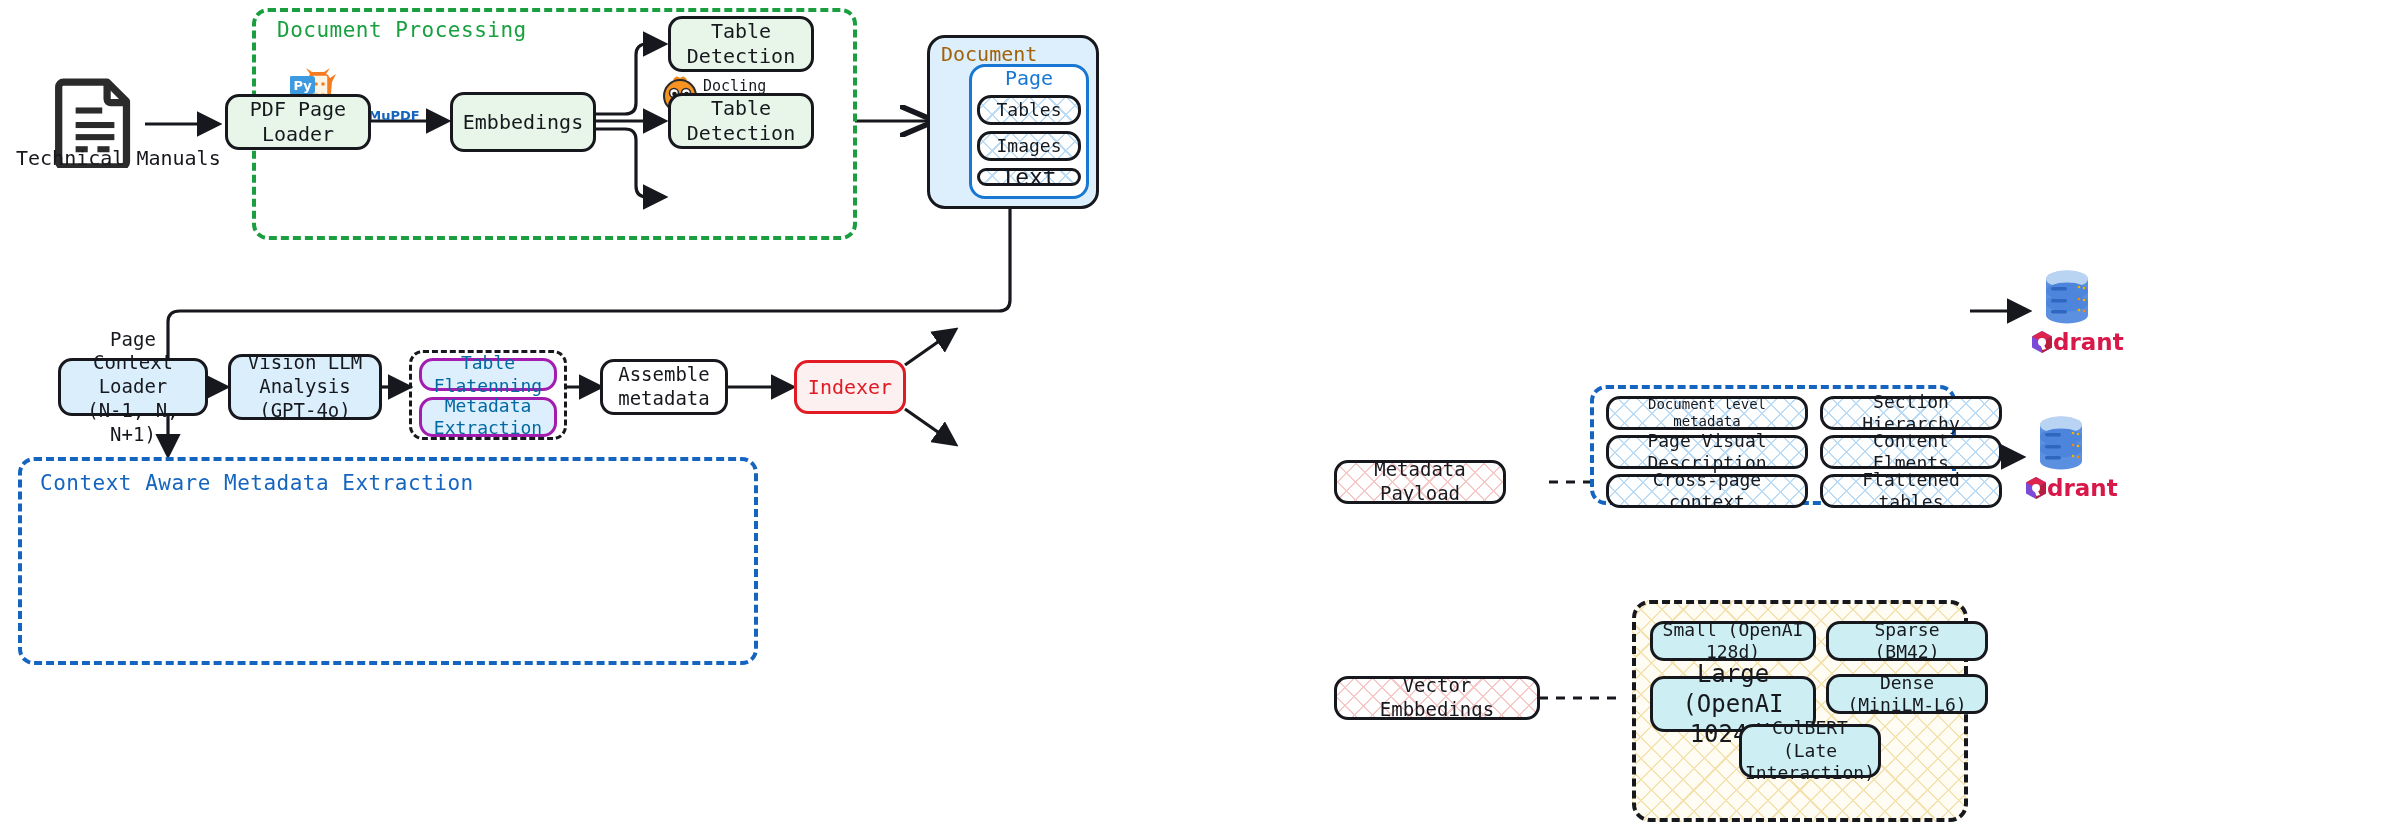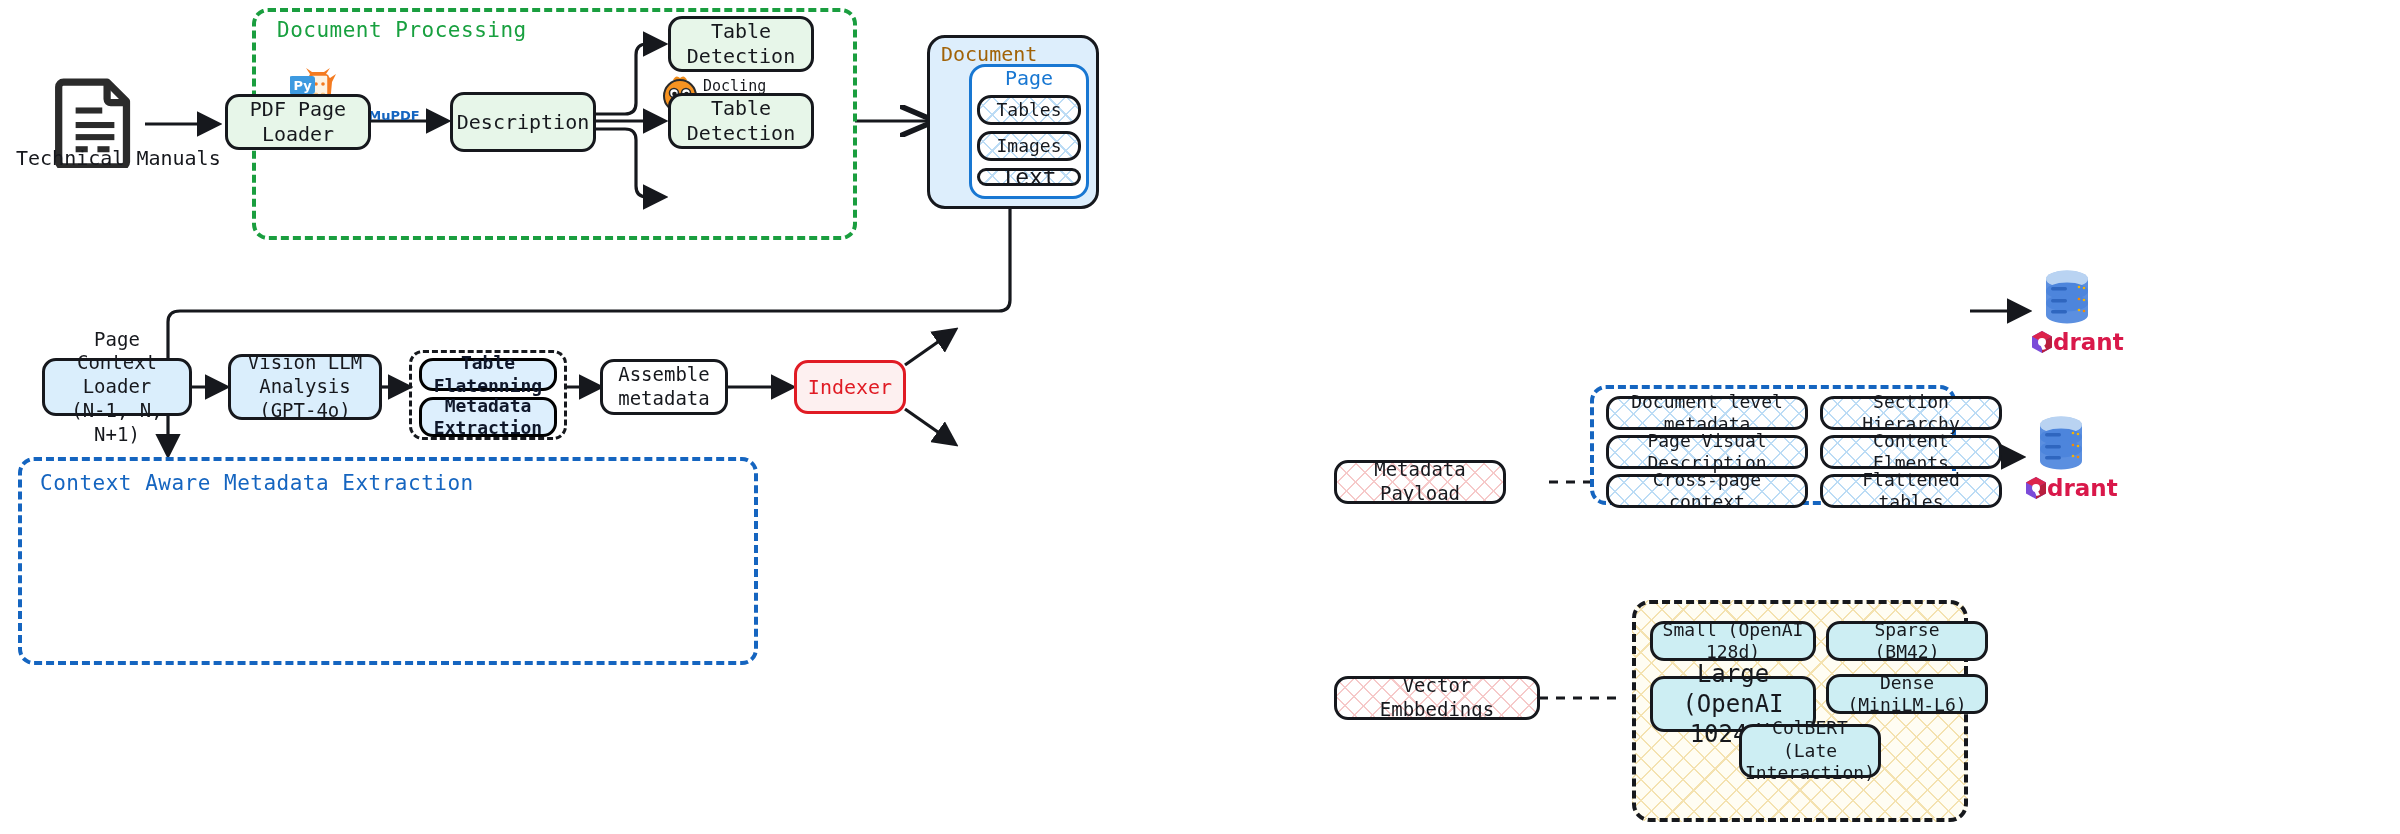--- a/index.html
+++ b/index.html
@@ -17,21 +17,21 @@
 
   
   .node{position:absolute;box-sizing:border-box;display:flex;align-items:center;
         justify-content:center;text-align:center;border:3px solid #16181d;border-radius:14px;
         font-size:20px;line-height:1.25;color:#16181d;white-space:pre-line;padding:2px 8px;}
   .n-green{background:#e7f6e9;}
   .n-white{background:#ffffff;}
   .n-bluefill{background:#daeefc;}
   .n-cyan{background:#cdeef3;}
   .n-indexer{background:#fdf0f0;border-color:#e01b24;color:#e01b24;}
-  .n-bluebox{background:#ddeffd;border:3px solid #000000;color:#0f172a;font-weight:bold;}
+  .n-bluebox{background:#ddeffd;border:3px solid #a21caf;color:#0369a1;}
 
   
   .hatch-blue{
     background-color:#ffffff;
     background-image:
       repeating-linear-gradient(45deg,  #bcdcf5 0 1.5px, transparent 1.5px 13px),
       repeating-linear-gradient(-45deg, #bcdcf5 0 1.5px, transparent 1.5px 13px);
   }
   .hatch-pink{
     background-color:#ffffff;
@@ -166,61 +166,61 @@
       <circle cx="15.5" cy="22" r="2.3" fill="#1a1a1a"></circle>
       <circle cx="27.5" cy="22" r="2.3" fill="#1a1a1a"></circle>
       <path d="M16,31 h10 l-5,5 z" fill="#f0b429" stroke="#2b2b2b" stroke-width="1.4"></path>
       <rect x="17" y="30" width="9" height="13" rx="1" fill="#fbfbfb" stroke="#2b2b2b" stroke-width="1.4"></rect>
       <line x1="19" y1="34" x2="24" y2="34" stroke="#9a9a9a" stroke-width="1"></line>
       <line x1="19" y1="37" x2="24" y2="37" stroke="#9a9a9a" stroke-width="1"></line>
     </svg>
   </div>
   <div class="smallcap-dark" style="left:703px;top:77px;">Docling</div>
 
-  <div class="node n-green" style="left:450px;top:92px;width:146px;height:60px;">Description</div>
+  <div class="node n-green" style="left:450px;top:92px;width:146px;height:60px;">Embbedings</div>
 
   <div class="node n-green" style="left:668px;top:16px;width:146px;height:56px;">Table Detection</div>
 
   <div class="node n-green" style="left:668px;top:93px;width:146px;height:56px;">Table Detection</div>
 
 
   <div class="doc-outer" style="left:927px;top:35px;width:172px;height:174px;"></div>
   <div class="doc-label" style="left:941px;top:42px;">Document</div>
   <div class="page-inner" style="left:969px;top:64px;width:120px;height:135px;"></div>
   <div class="page-label" style="left:969px;top:66px;width:120px;">Page</div>
 
   <div class="node hatch-blue" style="left:977px;top:95px;width:104px;height:30px;font-size:18px;">Tables</div>
   <div class="node hatch-blue" style="left:977px;top:131px;width:104px;height:30px;font-size:18px;">Images</div>
   <div class="node hatch-blue" style="left:977px;top:168px;width:104px;height:18px;font-size:23px;">Text</div>
 
   <div class="group group-blue" style="left:18px;top:457px;width:740px;height:208px;"></div>
   <div class="group-title title-blue" style="left:40px;top:471px;">Context Aware Metadata Extraction</div>
 
-  <div class="node n-bluefill" style="left:42px;top:358px;width:150px;height:58px;font-size:19px;">Page Context Loader
+  <div class="node n-bluefill" style="left:58px;top:358px;width:150px;height:58px;font-size:19px;">Page Context Loader
 (N-1, N, N+1)</div>
   <div class="node n-bluefill" style="left:228px;top:354px;width:154px;height:66px;font-size:19px;">Vision LLM
 Analysis
 (GPT-4o)</div>
 
   <div class="subgroup-dashed" style="left:409px;top:350px;width:158px;height:90px;"></div>
   <div class="node n-bluebox" style="left:419px;top:358px;width:138px;height:33px;font-size:18px;">Table Flatenning</div>
   <div class="node n-bluebox" style="left:419px;top:397px;width:138px;height:40px;font-size:18px;">Metadata
 Extraction</div>
 
   <div class="node n-white" style="left:600px;top:359px;width:128px;height:56px;font-size:19px;">Assemble
 metadata</div>
 
   <div class="node n-indexer" style="left:794px;top:360px;width:112px;height:54px;">Indexer</div>
 
   <div class="node hatch-pink" style="left:1334px;top:460px;width:172px;height:44px;font-size:19px;">Metadata Payload</div>
   <div class="node hatch-pink" style="left:1334px;top:676px;width:206px;height:44px;font-size:19px;">Vector Embbedings</div>
 
   <div class="group group-blue" style="left:1590px;top:385px;width:366px;height:120px;"></div>
 
-  <div class="node hatch-blue" style="left:1606px;top:396px;width:202px;height:34px;font-size:18px;">Document level metadata</div>
+  <div class="node hatch-blue" style="left:1606px;top:396px;width:202px;height:34px;font-size:14px;">Document level metadata</div>
   <div class="node hatch-blue" style="left:1606px;top:435px;width:202px;height:34px;font-size:18px;">Page Visual Description</div>
   <div class="node hatch-blue" style="left:1606px;top:474px;width:202px;height:34px;font-size:18px;">Cross-page context</div>
 
   <div class="node hatch-blue" style="left:1820px;top:396px;width:182px;height:34px;font-size:18px;">Section Hierarchy</div>
   <div class="node hatch-blue" style="left:1820px;top:435px;width:182px;height:34px;font-size:18px;">Content Elments</div>
   <div class="node hatch-blue" style="left:1820px;top:474px;width:182px;height:34px;font-size:18px;">Flattened tables</div>
 
   <div class="subgroup-dashed-yellow hatch-yellow" style="left:1632px;top:600px;width:336px;height:222px;"></div>
 
   <div class="node n-cyan" style="left:1650px;top:621px;width:166px;height:40px;font-size:18px;">Small (OpenAI 128d)</div>

